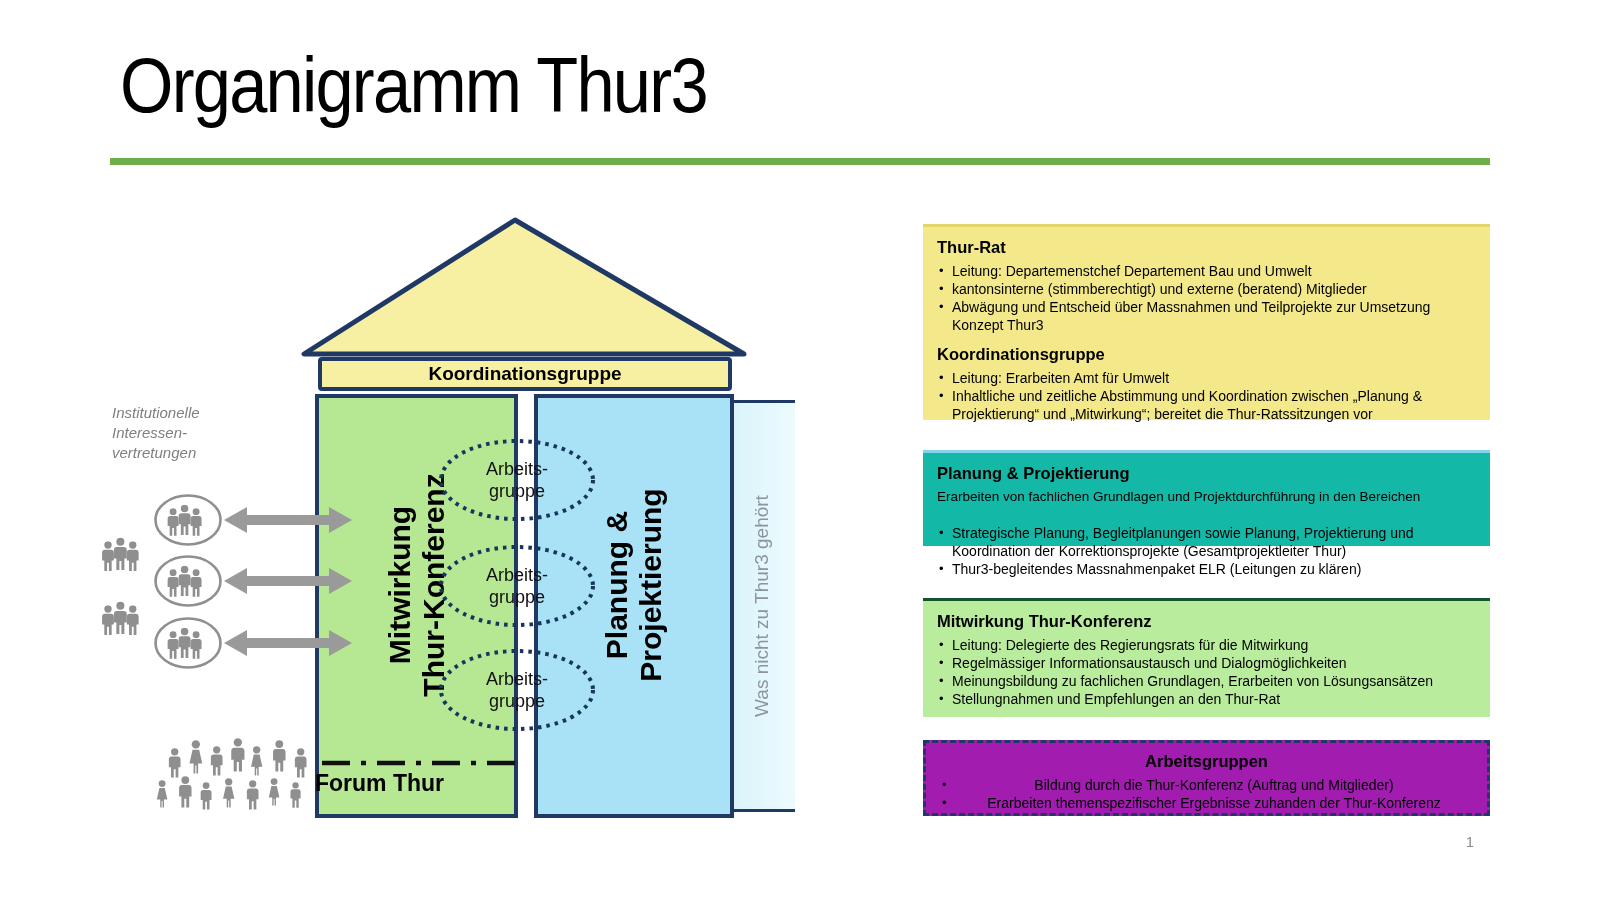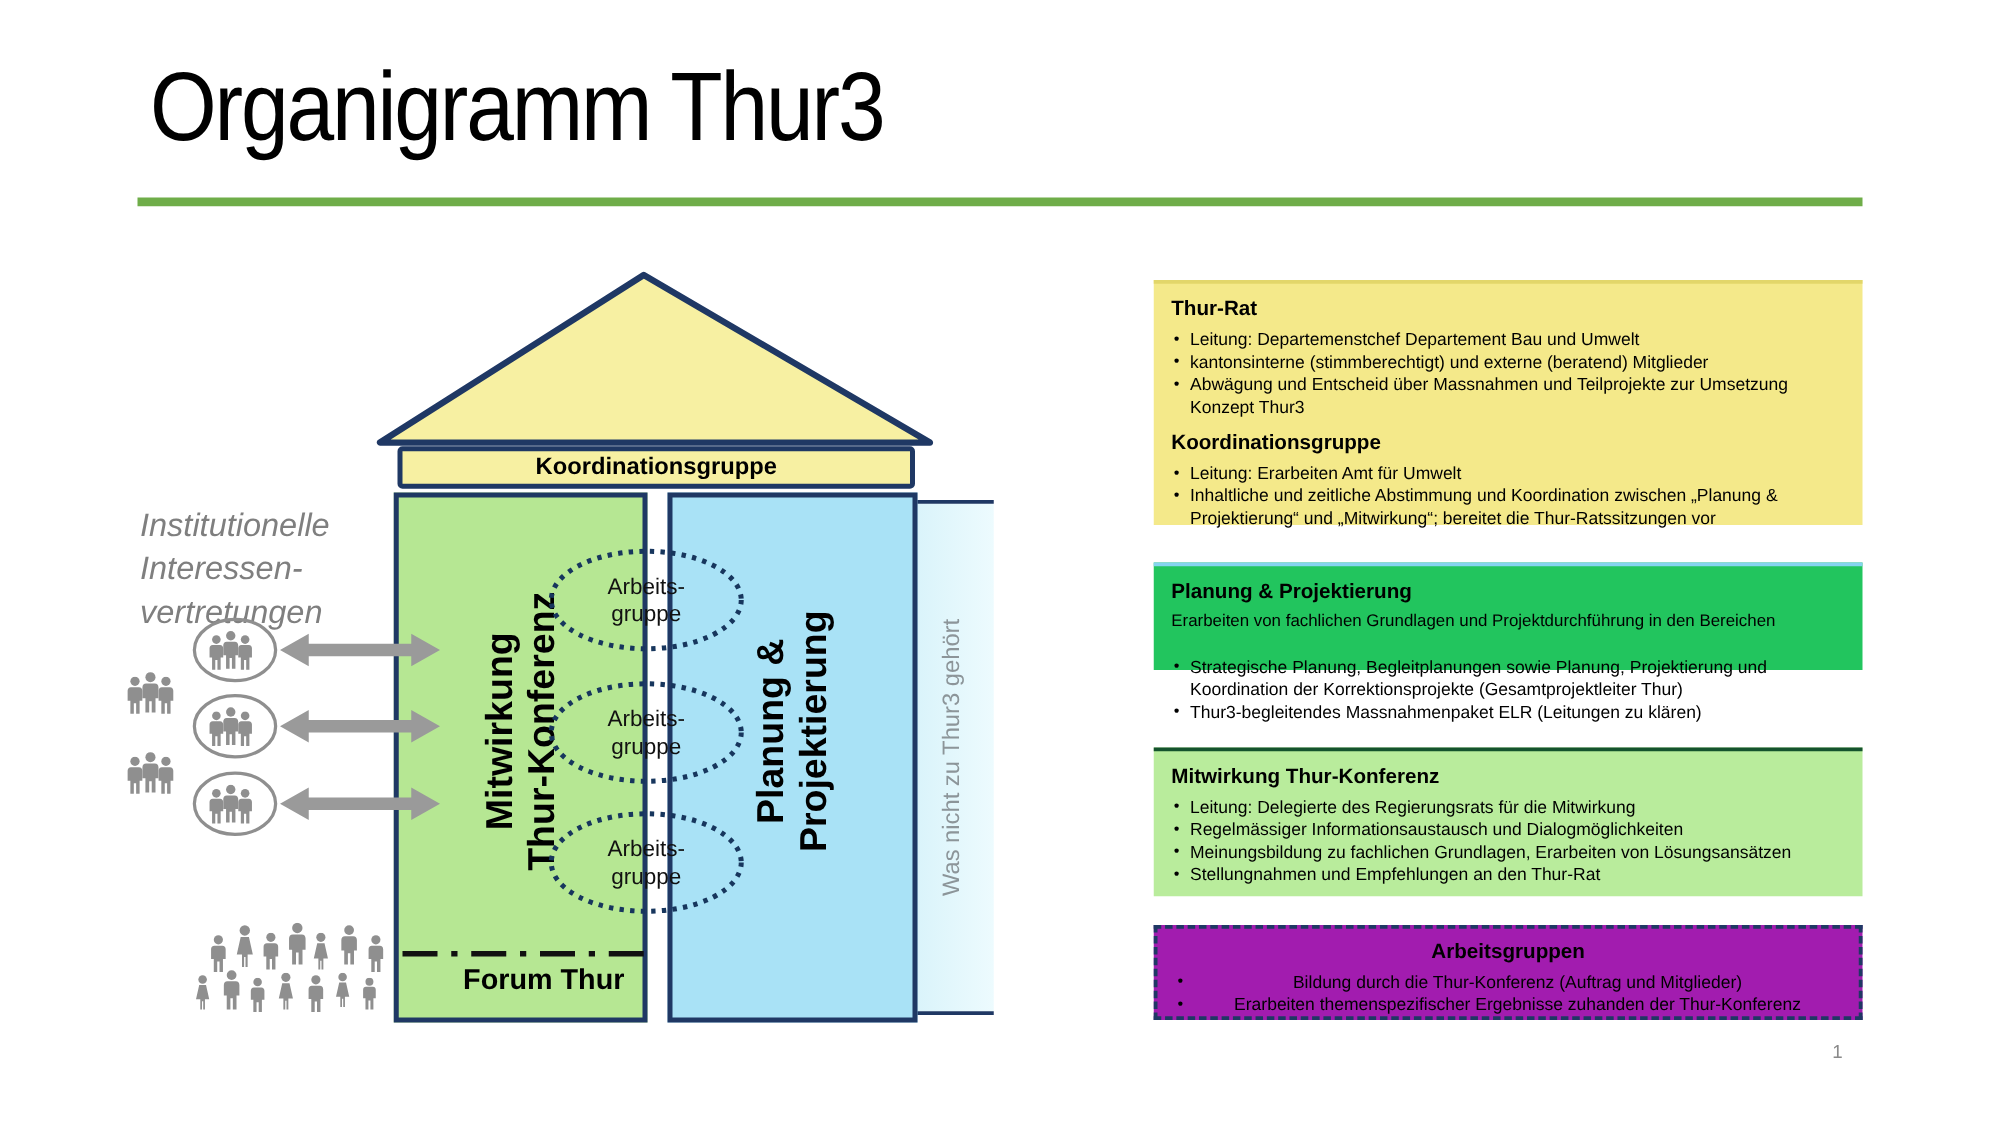--- a/index.html
+++ b/index.html
@@ -25,44 +25,44 @@
   .rot-label{position:absolute;left:50%;top:50%;transform:translate(-50%,-50%) rotate(-90deg);
              font-weight:bold;font-size:30px;line-height:1.12;text-align:center;white-space:nowrap;}
   .col-green .rot-label{top:45%;}
   .col-blue  .rot-label{top:45%;}
   .strip{position:absolute;left:728px;top:400px;width:67px;height:412px;box-sizing:border-box;
          background:linear-gradient(90deg,#D8F3FA,#EDFBFE);
          border-top:3px solid #1F3864;border-bottom:3px solid #1F3864;z-index:0;}
   .strip .strip-label{position:absolute;left:50%;top:50%;transform:translate(-50%,-50%) rotate(-90deg);
          white-space:nowrap;color:#8C9599;font-size:19px;font-weight:normal;}
   .forum-divider{position:absolute;left:320px;top:759px;z-index:2;}
-  .forum-label{position:absolute;left:315px;top:770px;width:240px;text-align:center;
+  .forum-label{position:absolute;left:315px;top:770px;width:240px;text-align:left;
                font-size:23px;font-weight:bold;z-index:2;}
   .workgroup{position:absolute;left:437px;width:160px;height:84px;z-index:3;}
   .workgroup svg{position:absolute;left:0;top:0;}
   .wg-label{position:absolute;left:0;top:50%;transform:translateY(-50%);width:100%;
             text-align:center;font-size:18px;line-height:22px;color:#111;}
   .wg1{top:438px;} .wg2{top:544px;} .wg3{top:648px;}
 
   
-  .caption{position:absolute;left:112px;top:403px;font-size:26px;font-style:italic;
+  .caption{position:absolute;left:112px;top:403px;font-size:15px;font-style:italic;
            color:#7F7F7F;line-height:1.32;}
   .arrow{position:absolute;left:224px;width:128px;height:36px;z-index:4;}
   .a1{top:502px;} .a2{top:563px;} .a3{top:625px;}
   .cgroup{position:absolute;left:153px;width:70px;height:54px;}
   .cg1{top:493px;} .cg2{top:554px;} .cg3{top:616px;}
   .pgroup{position:absolute;left:99px;width:52px;height:42px;}
   .pg1{top:534px;} .pg2{top:598px;}
   .crowd{position:absolute;left:152px;top:736px;width:175px;height:84px;}
   .crowd svg{position:absolute;}
 
   
   .panel{position:absolute;left:923px;width:567px;box-sizing:border-box;padding:8px 14px;}
   .panel-yellow{top:224px;height:196px;background:#F4E98A;border-top:3px solid #E2D66A;}
-  .panel-blue{top:450px;height:86px;background:#22c55e;border-top:3px solid #85D4EF;}
+  .panel-blue{top:450px;height:96px;background:#14b8a6;border-top:3px solid #85D4EF;}
   .panel-green{top:598px;height:119px;background:#B9EC9C;border-top:3px solid #14532d;}
   .panel-dashed{top:740px;height:76px;background:#a21caf;border:3px dashed #1F3864;padding:6px 14px;text-align:center;}
   .p-head{font-size:16.5px;font-weight:bold;margin:3px 0 5px;}
   .p-head.second{margin-top:11px;}
   .p-intro{font-size:13.5px;line-height:18px;margin:1px 0 18px;}
   .bullet{font-size:14px;line-height:18px;padding-left:15px;position:relative;}
   .bullet::before{content:"•";position:absolute;left:2px;top:0;font-size:13px;}
 
   .page-number{position:absolute;left:1455px;top:833px;width:30px;text-align:center;
                font-size:15px;color:#8a8a8a;}

